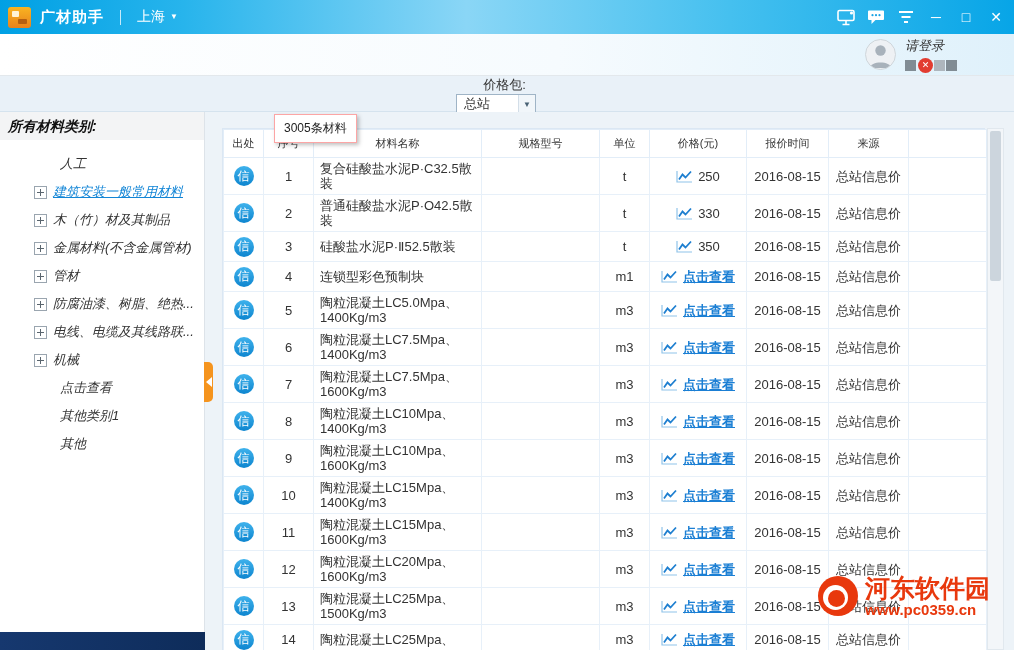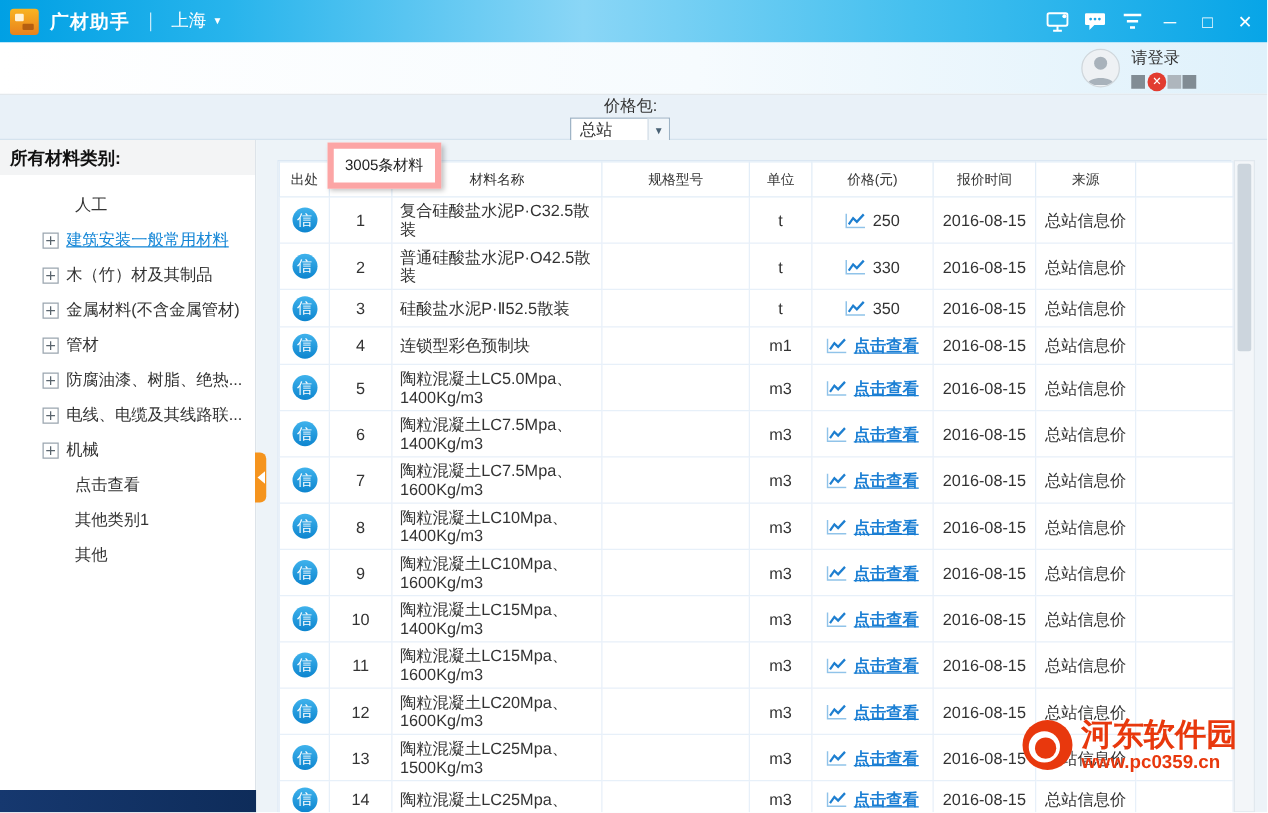--- a/index.html
+++ b/index.html
@@ -27,21 +27,21 @@
   .tabbar { height:42px; background:linear-gradient(90deg,#ffffff 0%,#f6fbfe 55%,#dff1fb 100%);
             display:flex; align-items:center; border-bottom:1px solid #e3e8ec; position:relative; }
   .tab-list { display:flex; align-items:center; margin-left:20px; }
   .tab { font-size:15px; color:#333; margin:0 17px; cursor:pointer; white-space:nowrap; }
   .tab.active { color:#1285d6; }
   .tab-sep { width:1px; height:14px; background:#c8cdd2; }
   .login-area { margin-left:auto; display:flex; align-items:center; gap:9px; padding-right:56px; }
   .avatar { width:31px; height:31px; border-radius:50%; background:#eef1f4; border:1px solid #cfd6db;
             overflow:hidden; display:flex; align-items:flex-end; justify-content:center; cursor:pointer; }
   .login-col { display:flex; flex-direction:column; gap:3px; }
-  .login-label { font-size:13px; color:#333; cursor:pointer; }
+  .login-label { font-size:13px; color:#333; cursor:pointer;font-style:italic; }
   .login-widget { display:flex; align-items:center; }
   .lw-seg { width:11px; height:11px; background:#818c94; margin-right:1px; }
   .lw-seg.light { background:#aeb6bd; }
   .lw-x { width:15px; height:15px; border-radius:50%; background:#e23c30; color:#fff; font-size:9px;
           display:flex; align-items:center; justify-content:center; margin:0 1px; font-weight:bold; }
 
   
   .filterbar { height:36px; background:#e9f1f8; border-bottom:1px solid #d5e3ee;
                display:flex; align-items:center; font-size:13px; color:#333; padding:0 12px;flex-direction:column; }
   .f-label { margin-right:5px; white-space:nowrap; }
@@ -55,21 +55,21 @@
   .kw-group { margin-left:auto; display:flex; align-items:center;gap:16px; }
   .kw-input { width:154px; height:26px; border:1px solid #2a8fd6; font-size:12px; padding:0 7px;
               color:#333; outline:none; font-family:inherit; }
   .kw-input::placeholder { color:#9aa3ab; }
   .search-btn { width:30px; height:26px; background:#1584d6; border:none; display:flex; align-items:center;
                 justify-content:center; cursor:pointer; }
 
   
   .body { position:relative; display:flex; height:538px; }
   .sidebar { width:205px; height:520px; background:#fff; border-right:1px solid #dde3e9;
-             display:flex; flex-direction:column; flex:none; }
+             display:flex; flex-direction:column; flex:none;font-style:italic; }
   .sidebar-header { height:28px; line-height:28px; background:#f3f4f5; font-size:14px; font-weight:bold;
                     color:#111; padding-left:8px; }
   .sidebar-list { padding-top:10px; }
   .side-item { height:28px; display:flex; align-items:center; gap:6px; font-size:13px; color:#333;
                padding-left:34px; cursor:pointer; white-space:nowrap; }
   .side-item.plain { padding-left:60px; }
   .side-item.active .lbl { color:#1285d6; text-decoration:underline; }
   .expand-box { width:13px; height:13px; border:1px solid #9aa5af; background:#fff; position:relative; flex:none; }
   .expand-box::before { content:""; position:absolute; left:2px; top:5px; width:7px; height:1px; background:#5a656e; }
   .expand-box::after { content:""; position:absolute; left:5px; top:2px; width:1px; height:7px; background:#5a656e; }
@@ -97,21 +97,21 @@
   .price-num { color:#333; }
   .view-link { color:#1b7fd4; font-weight:bold; text-decoration:underline; cursor:pointer; white-space:nowrap; }
 
   
   .scrollbar { position:absolute; top:16px; bottom:0; right:10px; width:17px; background:#f3f6f9;
                border:1px solid #e1e8ee; }
   .scroll-thumb { position:absolute; top:2px; left:2px; width:11px; height:150px; background:#ccd5dd;
                   border-radius:2px; cursor:pointer; }
 
   
-  .tooltip { position:absolute; left:262px; top:114px; background:#fff; border:5px solid #fca5a5;
+  .tooltip { position:absolute; left:274px; top:114px; background:#fff; border:1px solid #fca5a5;
              box-shadow:2px 2px 4px rgba(0,0,0,.25); font-size:12px; color:#222; padding:5px 9px; z-index:6; }
   .watermark { position:absolute; right:24px; bottom:32px; display:flex; align-items:center; gap:7px; z-index:5; }
   .wm-logo { width:40px; height:40px; border-radius:50%; background:#e8380d; position:relative; flex:none; }
   .wm-logo::after { content:""; position:absolute; left:5px; top:9px; width:25px; height:25px;
                     border-radius:50%; background:#fff; }
   .wm-logo::before { content:""; position:absolute; left:10px; top:14px; width:17px; height:17px;
                      border-radius:50%; background:#e8380d; z-index:1; }
   .wm-name { color:#e8380d; font-size:25px; font-weight:bold; line-height:1.05; }
   .wm-url { color:#e8380d; font-size:15px; font-weight:bold; }
 </style>

